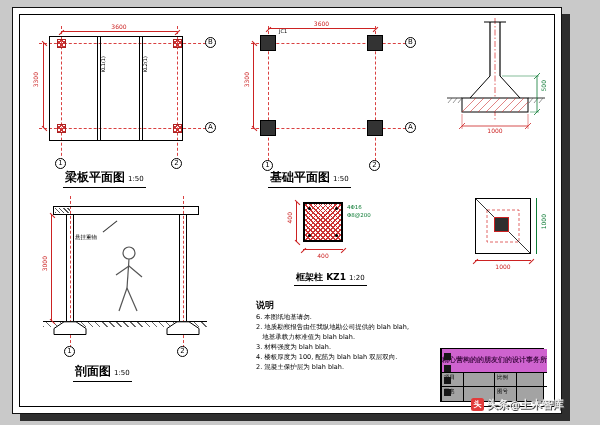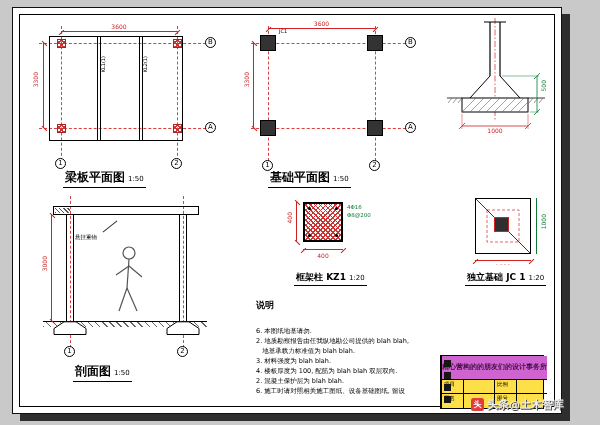--- a/index.html
+++ b/index.html
@@ -29,23 +29,23 @@
 .hatch-rx{background:repeating-linear-gradient(45deg,#c33 0,#c33 1px,transparent 1px,transparent 3.5px),repeating-linear-gradient(-45deg,#c33 0,#c33 1px,transparent 1px,transparent 3.5px)}
 .hatch-g{background:repeating-linear-gradient(45deg,#555 0,#555 1px,transparent 1px,transparent 3px)}
 .groundhatch{background:repeating-linear-gradient(45deg,#666 0,#666 1px,transparent 1px,transparent 5px)}
 .colsq{position:absolute;width:9px;height:9px;border:1px solid #a22;z-index:2}
 .footsq{position:absolute;width:16px;height:16px;background:#333;border:1px solid #000;z-index:2}
 .beamline-v{position:absolute;border-left:1px solid #000;border-right:1px solid #000;width:4px}
 .dblcol{position:absolute;border-left:1.5px solid #000;border-right:1.5px solid #000;width:8px}
 .slabrect{position:absolute;border:1.8px solid #000;z-index:1}
 .dot{position:absolute;width:3px;height:3px;background:#000;border-radius:50%;z-index:3}
 .notes{position:absolute;left:243px;top:291px;width:192px;z-index:2}
-.notes h3{font-size:9px;font-weight:bold;color:#000;margin-bottom:14px}
+.notes h3{font-size:9px;font-weight:bold;color:#000;margin-bottom:0}
 .note-line{font-size:6.5px;line-height:10px;color:#000;white-space:pre}
-.tb{position:absolute;left:427px;top:347px;width:104px;height:54px;border:1.2px solid #000;background:#fde047;display:flex;z-index:4}
+.tb{position:absolute;left:427px;top:340px;width:104px;height:54px;border:1.2px solid #000;background:#a3a3a3;display:flex;z-index:4}
 .tb-left{width:13px;border-right:1px solid #000;position:relative}
 .tb-sq{position:absolute;left:3px;width:7px;height:7px;background:#161616}
 .tb-right{flex:1;display:flex;flex-direction:column}
 .tb-band{height:24px;background:#cf63cf;border-bottom:1px solid #000;display:flex;align-items:center;justify-content:center}
 .tb-band span{font-size:7px;font-weight:bold;color:#47104a;white-space:nowrap}
 .tb-row{height:14.5px;display:flex;border-bottom:1px solid #000}
 .tb-row:last-child{border-bottom:none}
 .tb-cell-l{width:22px;border-right:1px solid #000;font-size:5.5px;color:#000;padding:1.5px 0 0 2px}
 .tb-cell-v{flex:1;border-right:1px solid #000}
 .tb-row .tb-cell-v:last-child{border-right:none}
@@ -191,21 +191,20 @@
       <line x1="0" y1="0" x2="56" y2="56" stroke="#000" stroke-width="0.8"></line>
     </svg>
     <div class="abs" style="left:481px;top:209px;width:15px;height:15px;background:#2f2f2f;border:1px solid #c22;z-index:3"></div>
     <div class="dim-h" style="left:462px;top:252px;width:56px">
         <i class="a"></i>
         <i class="b"></i>
       </div>
     <div class="dimlabel" style="left:462px;top:255px;width:56px;text-align:center">1000</div>
     <div class="dim-v" style="left:523px;top:190px;height:56px;border-left-color:#0b7a33"></div>
     <div class="dimlabel vtext" style="left:527px;top:206px;color:#0b7a33">1000</div>
-    <div class="dwg-title" style="left:452px;top:257px"><span class="tt" style="font-size:9px">独立基础 JC 1</span><span class="ts">1:20</span></div>
 
     <div class="cl-v" style="left:57px;top:188px;height:152px"></div>
     <div class="cl-v" style="left:170px;top:188px;height:152px"></div>
     <div class="abs" style="left:40px;top:198px;width:146px;height:9px;border:1.5px solid #000;z-index:1"></div>
     <div class="abs hatch-g" style="left:42px;top:200px;width:15px;height:5px;z-index:2"></div>
     <div class="dblcol" style="left:53px;top:207px;height:106px"></div>
     <div class="dblcol" style="left:166px;top:207px;height:106px"></div>
     <div class="abs" style="left:30px;top:313px;width:164px;border-top:1.2px solid #000"></div>
     <div class="abs groundhatch" style="left:30px;top:314px;width:164px;height:5px"></div>
     <svg class="abs" style="left:39px;top:313px;z-index:2" width="36" height="15" viewBox="0 0 36 15">
@@ -233,21 +232,20 @@
     <div class="dwg-title" style="left:60px;top:352px"><span class="tt">剖面图</span><span class="ts">1:50</span></div>
 
     <div class="notes">
       <h3>说明</h3>
       <div class="note-line">6. 本图纸地基请勿.</div>
       <div class="note-line">2. 地质勘察报告由任我纵地勘公司提供的 blah blah,</div>
       <div class="note-line">   地基承载力标准值为 blah blah.</div>
       <div class="note-line">3. 材料强度为 blah blah.</div>
       <div class="note-line">4. 楼板厚度为 100, 配筋为 blah blah 双层双向.</div>
       <div class="note-line">2. 混凝土保护层为 blah blah.</div>
-      <div class="note-line">6. 施工时请对照相关施工图纸、设备基础图纸, 留设</div>
     </div>
 
     <div class="tb">
       <div class="tb-left">
         <div class="tb-sq" style="top:4px"></div>
         <div class="tb-sq" style="top:16px"></div>
         <div class="tb-sq" style="top:28px"></div>
         <div class="tb-sq" style="top:40px"></div>
       </div>
       <div class="tb-right">

